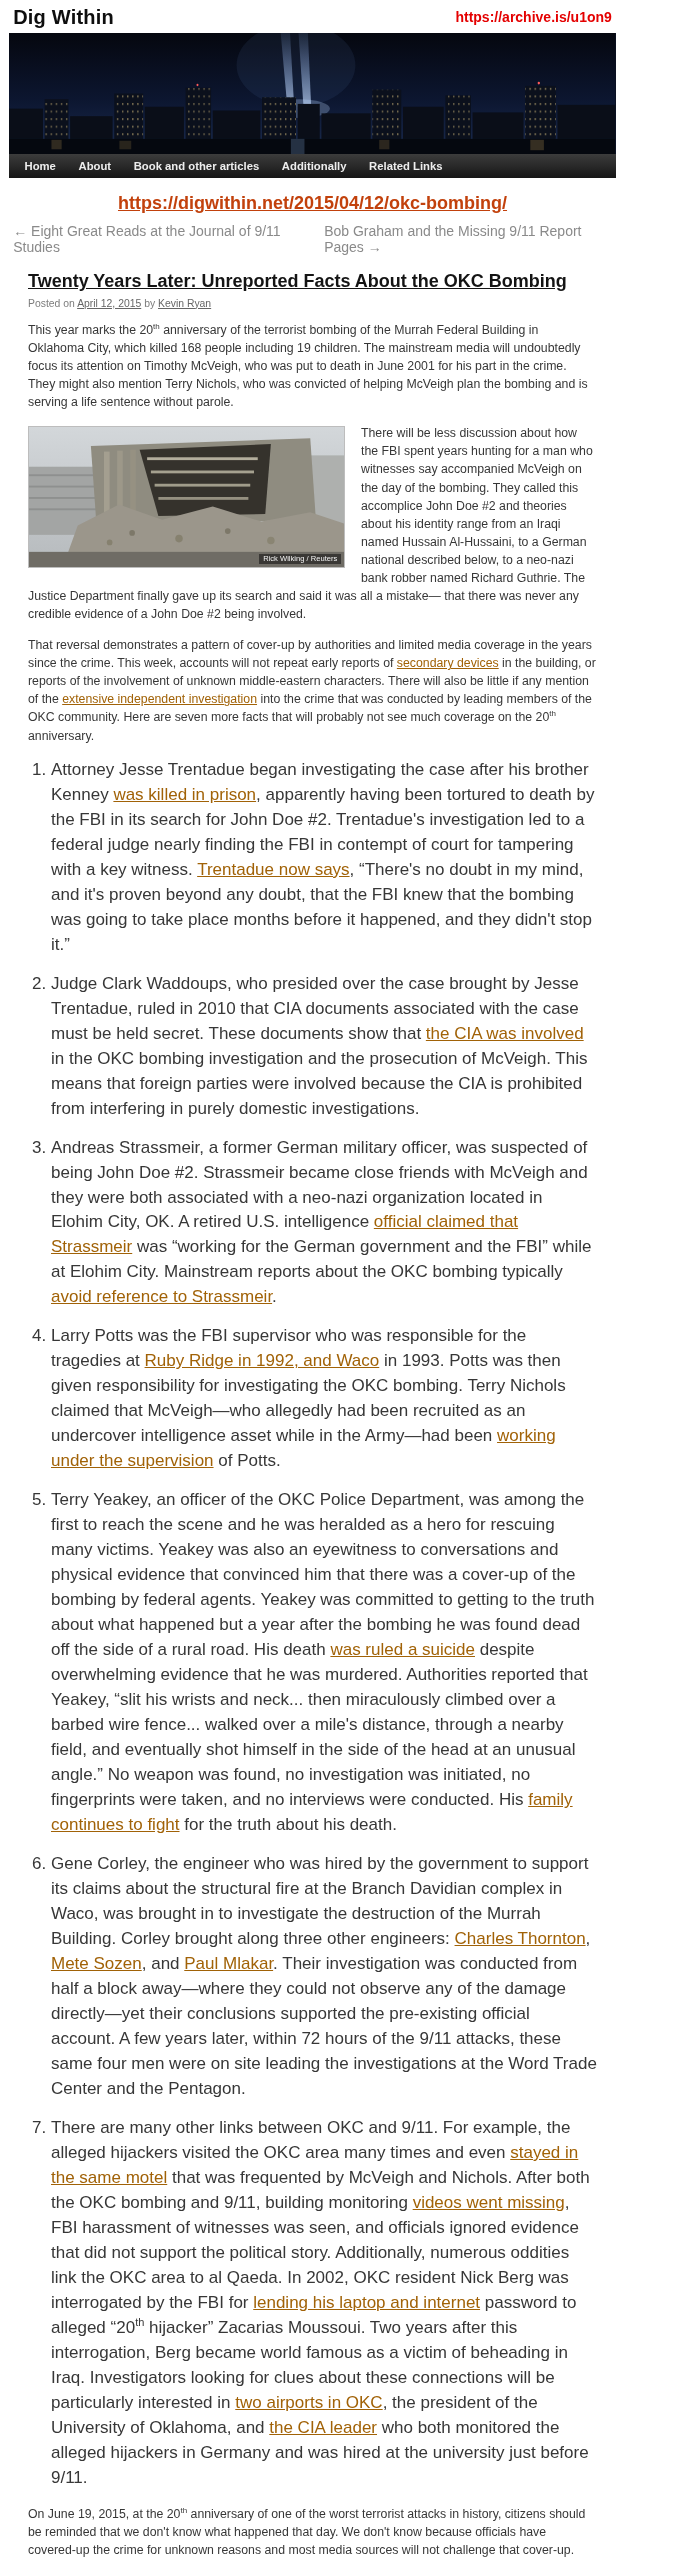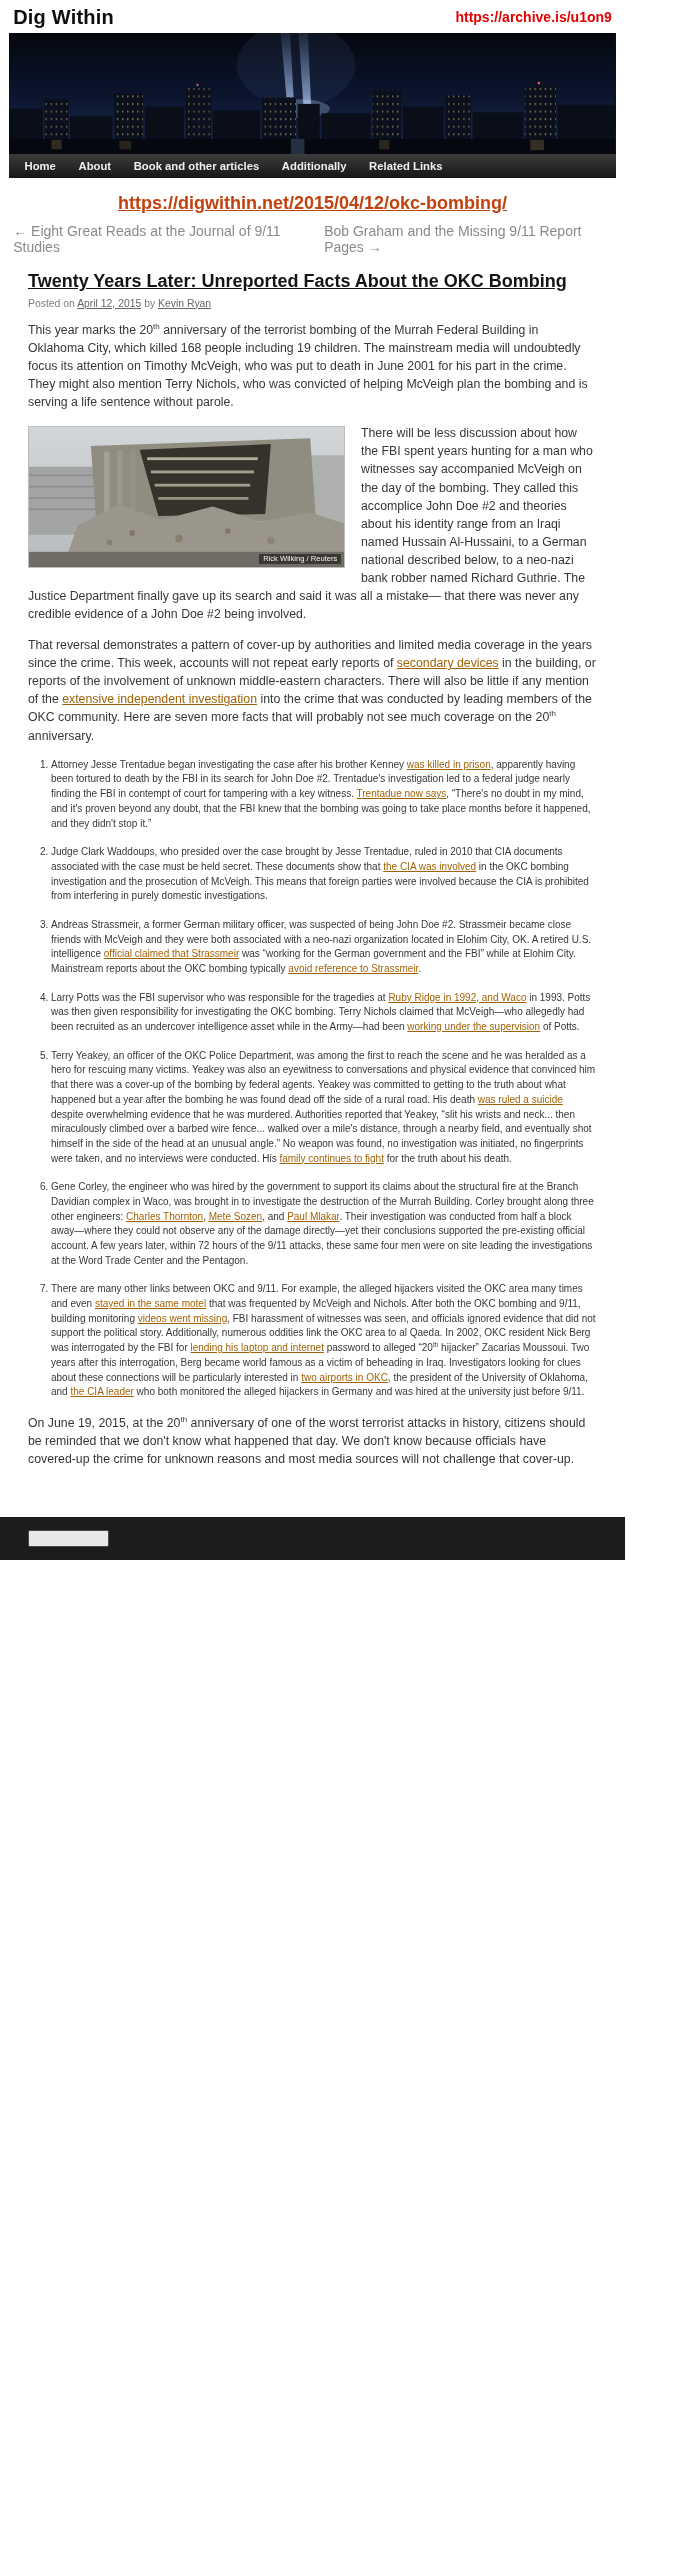--- a/index.html
+++ b/index.html
@@ -60,21 +60,21 @@
     position:relative; border:0.9px solid #bdbdbd; background:#c3c7ca;
   }
   .float-img svg { display:block; width:100%; height:140px; }
   .credit {
     position:absolute; right:2.8px; bottom:2.8px;
     background:rgba(15,15,15,.55); color:#f4f4f4;
     font-size:7.6px; line-height:1.2; padding:0.9px 3.8px;margin-left:48px;
   }
 
   .facts { margin:1.9px 0 13.2px 0; padding-left:23px; }
-  .facts li { font-size:10px; line-height:1.47; margin-bottom:14px; }
+  .facts li { font-size:17px; line-height:1.47; margin-bottom:14px; }
 
   a.tlink { color:#a16207; text-decoration:underline; }
   sup { font-size:0.65em; vertical-align:super; line-height:0; }
 
   
   .site-footer {
     margin-top:49px; background:#1c1c1c; height:43px;
     display:flex; align-items:center; padding:0 28px;
   }
   .footer-search {

